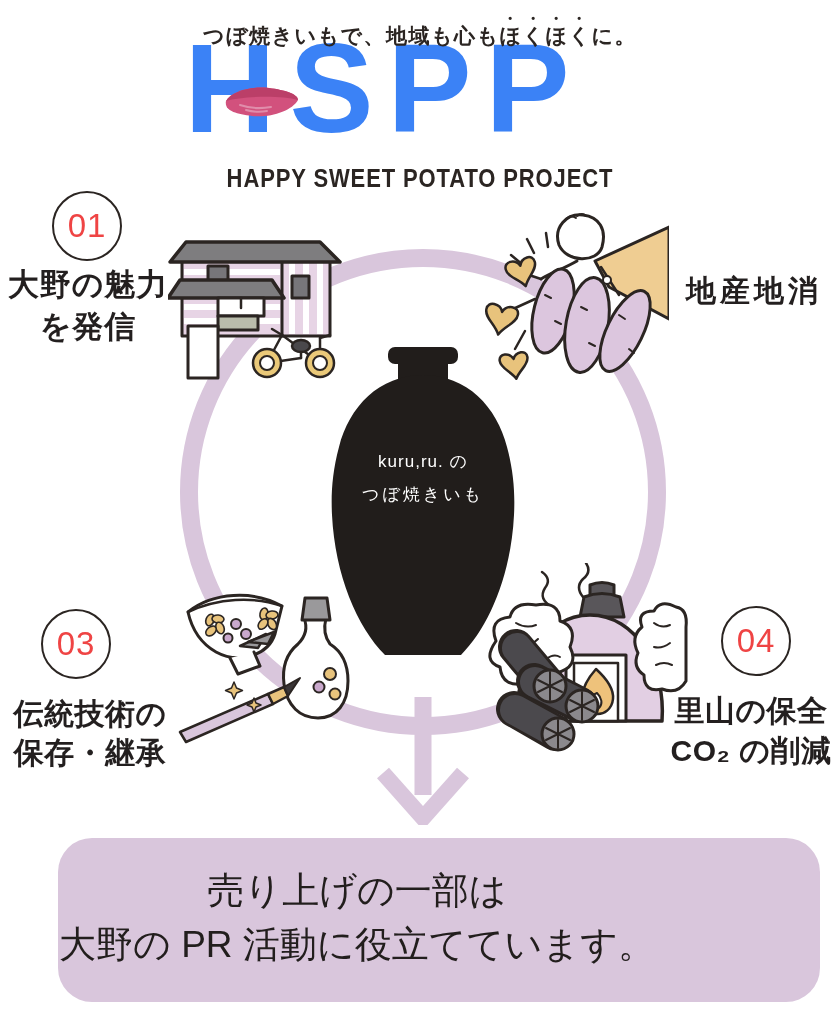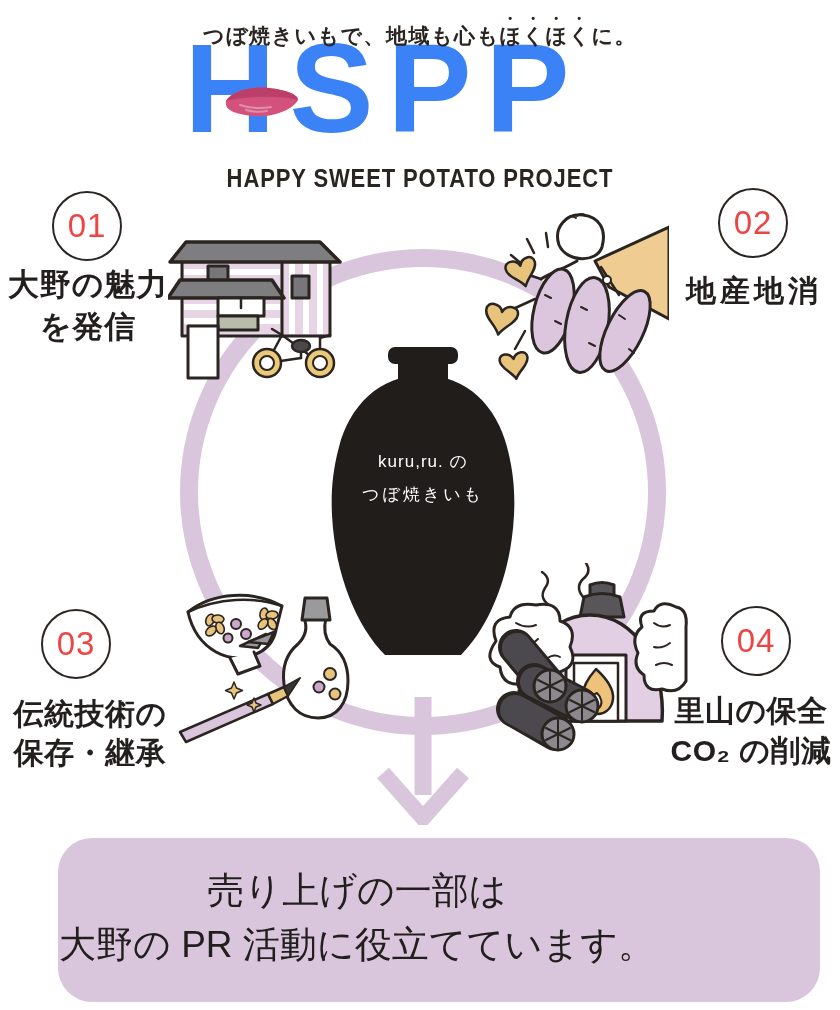--- a/index.html
+++ b/index.html
@@ -135,21 +135,20 @@
         <path d="M152,106 l10,-3"></path>
       </g>
       <circle cx="99" cy="131" r="14" fill="#eac979" stroke-width="2.5"></circle>
       <circle cx="99" cy="131" r="7" fill="#ffffff" stroke-width="2"></circle>
       <circle cx="152" cy="131" r="14" fill="#eac979" stroke-width="2.5"></circle>
       <circle cx="152" cy="131" r="7" fill="#ffffff" stroke-width="2"></circle>
       <ellipse cx="133" cy="114" rx="9" ry="6" fill="#4a484b" stroke-width="2.5"></ellipse>
     </g>
   </svg>
 
-  <div class="num-circle" style="left:718px;top:188px">02</div>
   <div class="side-label label-02">
     <div>地産地消</div>
   </div>
   <svg class="abs illu" style="left:483px;top:203px" width="186" height="198" viewBox="0 0 186 198">
     <g stroke="#2b2522" stroke-linecap="round" stroke-linejoin="round">
       <g stroke-width="2.5">
         <line x1="28" y1="52" x2="40" y2="62"></line>
         <line x1="44" y1="36" x2="51" y2="50"></line>
         <line x1="63" y1="30" x2="65" y2="44"></line>
       </g>

